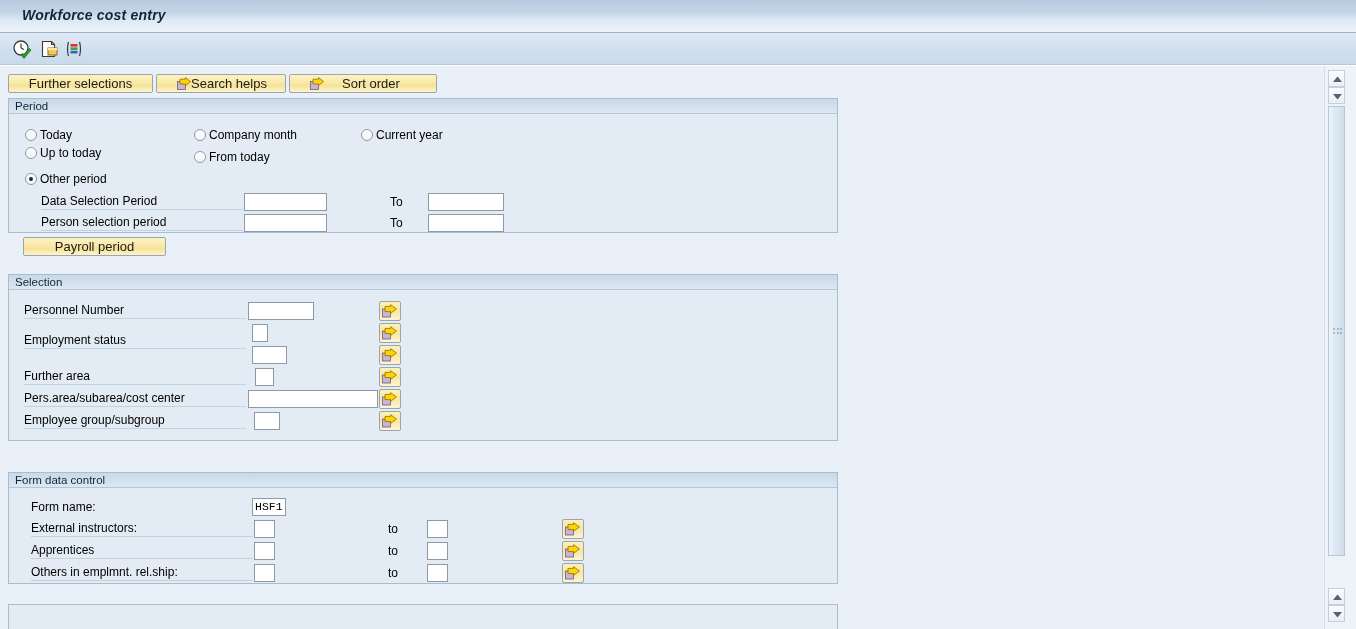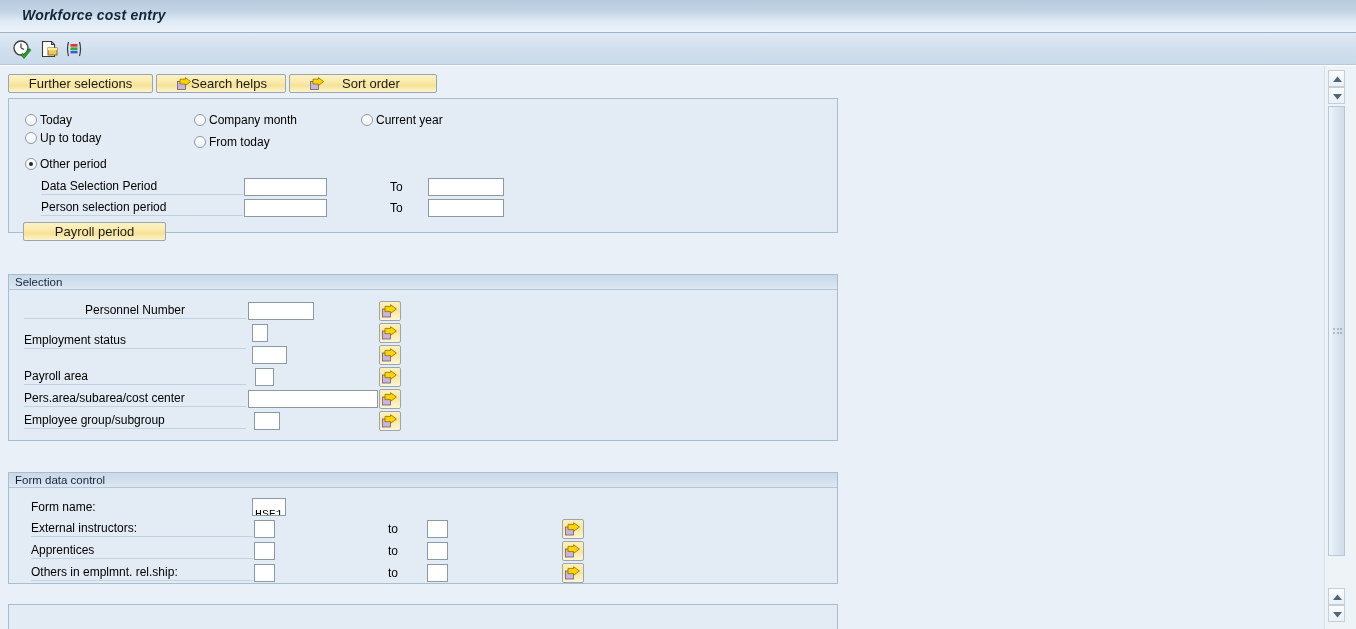--- a/index.html
+++ b/index.html
@@ -178,21 +178,21 @@
   
   .fin {
     position: absolute;
     background: #ffffff;
     border: 1px solid #8c9aa7;
     box-sizing: border-box;
     height: 18px;
     font-family: "Liberation Mono", monospace;
     font-size: 11.5px;
     line-height: 16px;
-    padding: 7px 2px;
+    padding: 0 2px;
     color: #000;
     cursor: text;
     overflow: hidden;
     white-space: nowrap;
   }
 
   
   .msbtn {
     position: absolute;
     width: 22px; height: 20px;
@@ -295,20 +295,21 @@
     <div class="sapbtn w1">Further selections</div><div class="sapbtn w2 with-icon"><span class="btn-arrow"><svg width="15" height="14" viewBox="0 0 15 14">
             <rect x="0.5" y="4.5" width="8" height="8" fill="#c9b5d8" stroke="#6d5b80" stroke-width="0.8"></rect>
             <path d="M3 2.2 h5.4 V0.6 L13.6 4.6 L8.4 8.6 V7 H3 Z" fill="#ffd400" stroke="#8a7000" stroke-width="0.8"></path>
           </svg></span><span>Search helps</span></div><div class="sapbtn w3 with-icon"><span class="btn-arrow"><svg width="15" height="14" viewBox="0 0 15 14">
             <rect x="0.5" y="4.5" width="8" height="8" fill="#c9b5d8" stroke="#6d5b80" stroke-width="0.8"></rect>
             <path d="M3 2.2 h5.4 V0.6 L13.6 4.6 L8.4 8.6 V7 H3 Z" fill="#ffd400" stroke="#8a7000" stroke-width="0.8"></path>
           </svg></span><span>Sort order</span></div>
   </div>
 
   <div class="group" style="left:8px; top:32px; width:830px; height:135px;">
+    <div class="group-title">Period</div>
     <div class="group-body">
 
       <div class="radio" style="left:16px; top:14px;">
         <span class="dot"></span><span>Today</span>
       </div>
       <div class="radio" style="left:185px; top:14px;">
         <span class="dot"></span><span>Company month</span>
       </div>
       <div class="radio" style="left:352px; top:14px;">
         <span class="dot"></span><span>Current year</span>
@@ -336,21 +337,21 @@
       <div class="fin" style="left:419px; top:100px; width:76px;"></div>
 
       <div class="sapbtn" style="position:absolute; left:14px; top:123px; width:143px;">Payroll period</div>
     </div>
   </div>
 
   <div class="group" style="left:8px; top:208px; width:830px; height:167px;">
     <div class="group-title">Selection</div>
     <div class="group-body">
 
-      <div class="flabel" style="left:15px; top:12px; width:222px;text-align:center;">Personnel Number</div>
+      <div class="flabel" style="left:15px; top:12px; width:222px;">Personnel Number</div>
       <div class="fin" style="left:239px; top:12px; width:66px;"></div>
       <div class="msbtn" style="left:370px; top:11px;">
         <svg width="16" height="15" viewBox="0 0 16 15">
             <rect x="0.5" y="5" width="8" height="8" fill="#c9b5d8" stroke="#6d5b80" stroke-width="0.8"></rect>
             <path d="M3 2.4 h5.6 V0.7 L14.4 5 L8.6 9.3 V7.6 H3 Z" fill="#ffd400" stroke="#8a7000" stroke-width="0.8"></path>
           </svg>
       </div>
 
       <div class="flabel" style="left:15px; top:42px; width:222px;">Employment status</div>
       <div class="fin" style="left:243px; top:34px; width:16px;"></div>
@@ -362,21 +363,21 @@
       </div>
 
       <div class="fin" style="left:243px; top:56px; width:35px;"></div>
       <div class="msbtn" style="left:370px; top:55px;">
         <svg width="16" height="15" viewBox="0 0 16 15">
             <rect x="0.5" y="5" width="8" height="8" fill="#c9b5d8" stroke="#6d5b80" stroke-width="0.8"></rect>
             <path d="M3 2.4 h5.6 V0.7 L14.4 5 L8.6 9.3 V7.6 H3 Z" fill="#ffd400" stroke="#8a7000" stroke-width="0.8"></path>
           </svg>
       </div>
 
-      <div class="flabel" style="left:15px; top:78px; width:222px;">Payroll area</div>
+      <div class="flabel" style="left:15px; top:78px; width:222px;">Further area</div>
       <div class="fin" style="left:246px; top:78px; width:19px;"></div>
       <div class="msbtn" style="left:370px; top:77px;">
         <svg width="16" height="15" viewBox="0 0 16 15">
             <rect x="0.5" y="5" width="8" height="8" fill="#c9b5d8" stroke="#6d5b80" stroke-width="0.8"></rect>
             <path d="M3 2.4 h5.6 V0.7 L14.4 5 L8.6 9.3 V7.6 H3 Z" fill="#ffd400" stroke="#8a7000" stroke-width="0.8"></path>
           </svg>
       </div>
 
       <div class="flabel" style="left:15px; top:100px; width:222px;">Pers.area/subarea/cost center</div>
       <div class="fin" style="left:239px; top:100px; width:130px;"></div>

